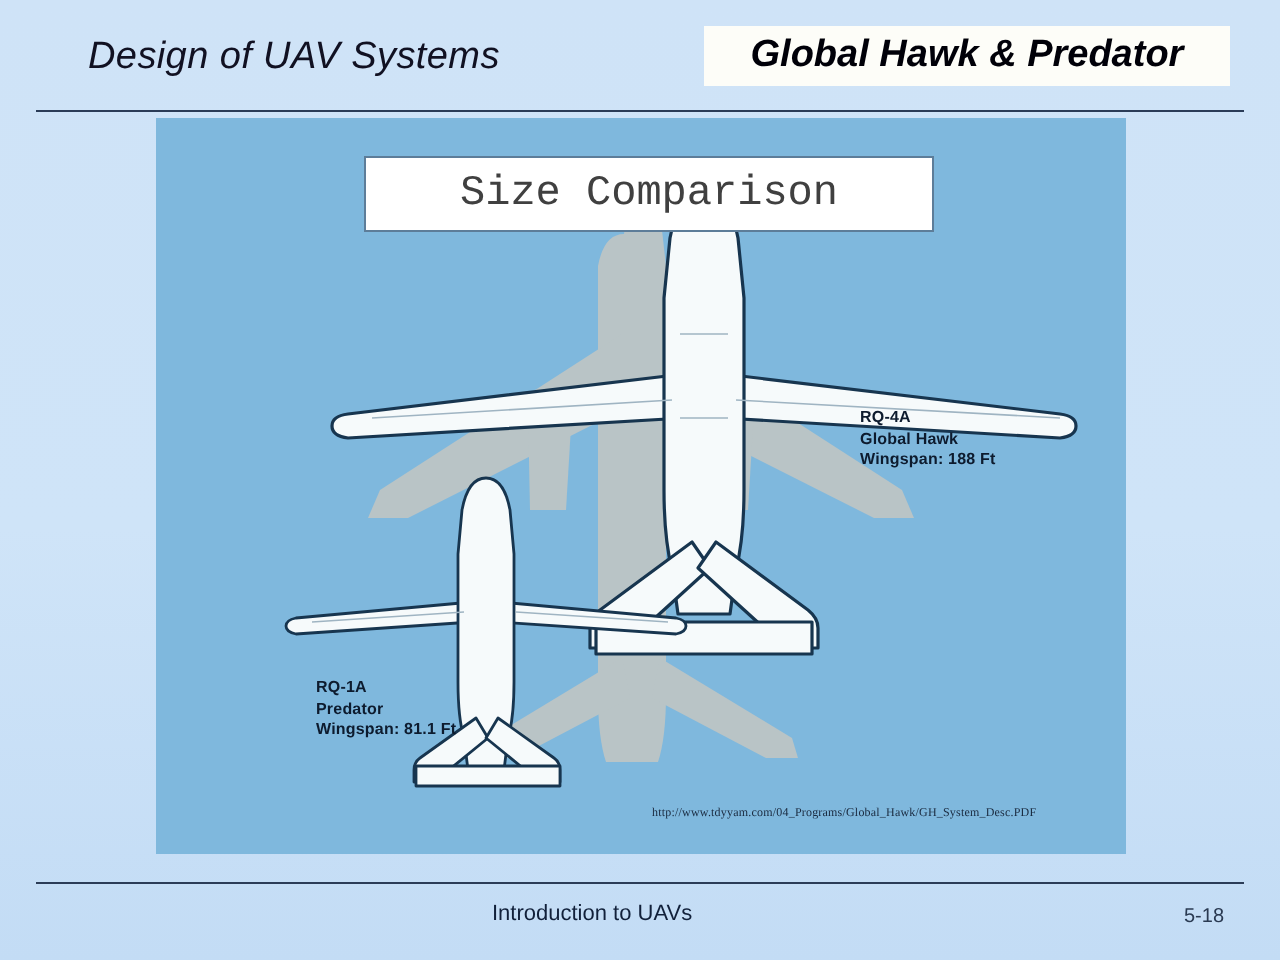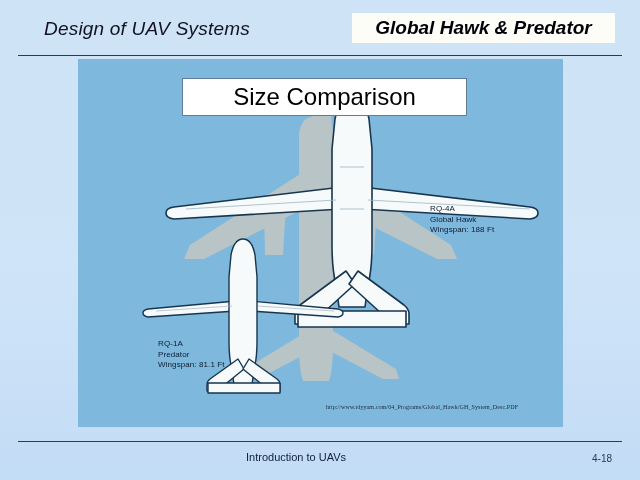--- a/index.html
+++ b/index.html
@@ -77,30 +77,31 @@
     width: 285px;
     height: 38px;
     background: #ffffff;
     border: 1px solid #5d7d99;
     display: flex;
     align-items: center;
     justify-content: center;
     box-sizing: border-box;
   }
   #size-title-label {
-    font-size: 24px;
-    color: #000000;
-    white-space: nowrap;
+    font-size: 21px;
+    color: #404040;
+    white-space: nowrap;
+    font-family: Liberation Mono, monospace;
   }
 
   
   .callout {
     position: absolute;
     font-size: 8px;
-    font-weight: normal;
+    font-weight: bold;
     color: #0d1b2e;
     line-height: 1.32;
     white-space: nowrap;
     letter-spacing: 0.1px;
   }
   #label-globalhawk { left: 352px; top: 145px; }
   #label-predator   { left: 80px;  top: 280px; }
   #label-b737       { left: 214px; top: 315px; }
 
   #source-url {
@@ -236,15 +237,15 @@
       <div>Predator</div>
       <div>Wingspan: 81.1 Ft</div>
     </div>
 
 
     <div id="source-url">http://www.tdyyam.com/04_Programs/Global_Hawk/GH_System_Desc.PDF</div>
   </div>
 
   <div id="footer-rule"></div>
   <div id="footer-center">Introduction to UAVs</div>
-  <div id="footer-page">4-18</div>
+  <div id="footer-page">5-18</div>
 
 </div>
 
 </body></html>

